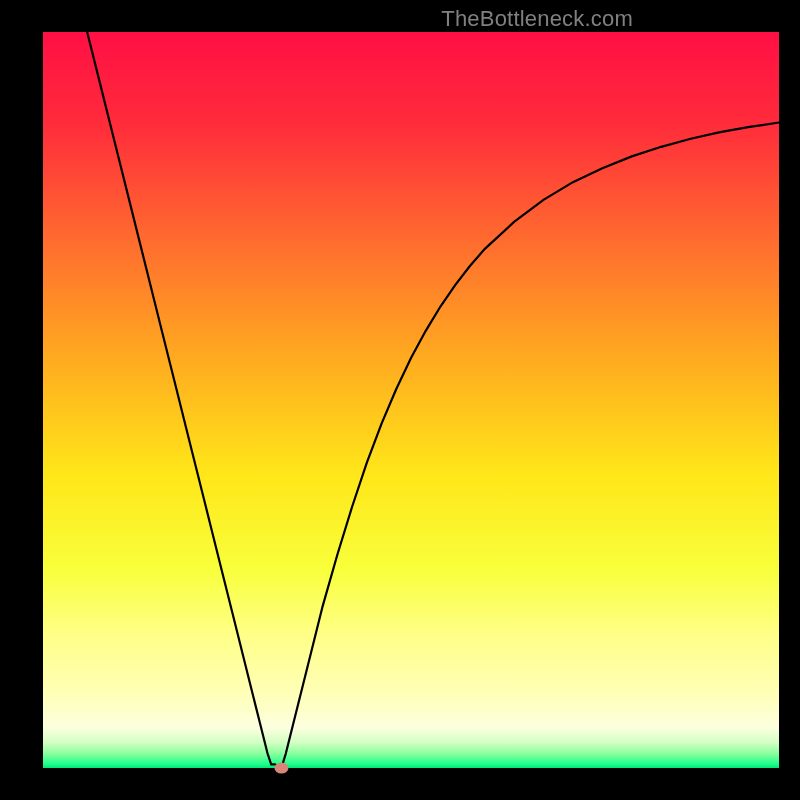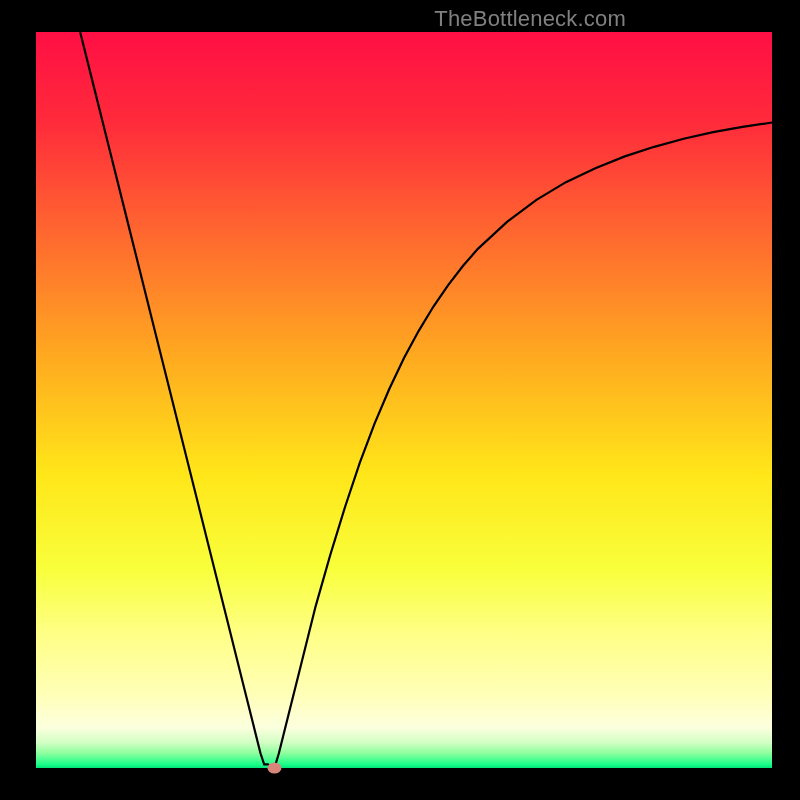--- a/index.html
+++ b/index.html
@@ -7,21 +7,21 @@
     padding: 0;
     width: 800px;
     height: 800px;
     background: #000000;
     overflow: hidden;
     font-family: Arial, Helvetica, sans-serif;
   }
   .chart-container {
     position: absolute;
     top: 0;
-    left: 4px;
+    left: 11px;
     width: 636px;
     height: 800px;
   }
   .watermark {
     position: absolute;
     top: 6px;
     right: 14px;
     color: #808080;
     font-size: 22px;
     font-weight: 500;

